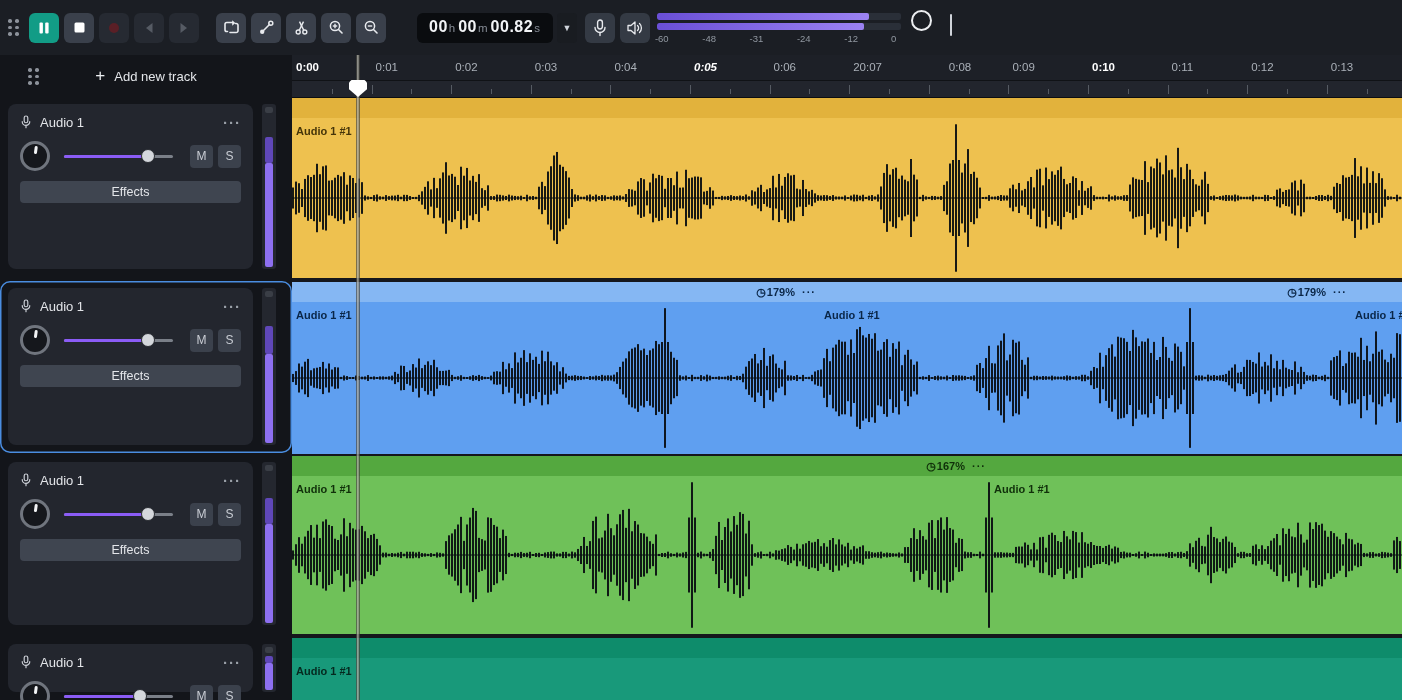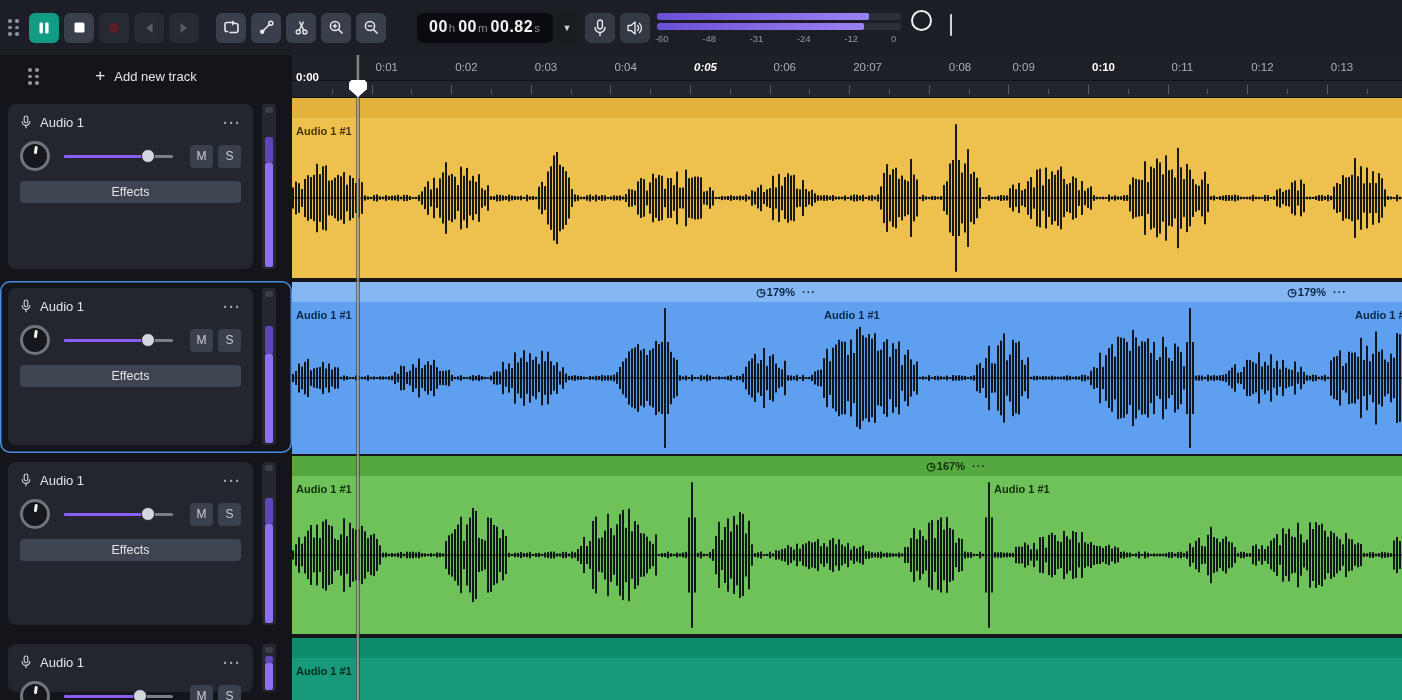--- a/index.html
+++ b/index.html
@@ -344,21 +344,21 @@
             <div class="vnotch"></div>
     <div class="vseg" style="top:25%;height:15%;background:#5f47b8"></div>
     <div class="vseg" style="top:40%;bottom:2px;background:#8d6ff0"></div>
           </div>
         </div>
       </div>
   </div>
 
   <div class="timeline">
     <div class="ruler" id="rulerLabels">
-        <span class="rlabel bold" style="left: 4px; margin-top: 10px;">0:00</span>
+        <span class="rlabel bold" style="left: 4px;">0:00</span>
         <span class="rlabel" style="left: 83.6px;">0:01</span>
         <span class="rlabel" style="left: 163.2px;">0:02</span>
         <span class="rlabel" style="left: 242.8px;">0:03</span>
         <span class="rlabel" style="left: 322.4px;">0:04</span>
         <span class="rlabel bold" style="left: 402px; font-style: italic;">0:05</span>
         <span class="rlabel" style="left: 481.6px;">0:06</span>
         <span class="rlabel" style="left: 561.2px;">20:07</span>
         <span class="rlabel" style="left: 640.8px; padding-left: 16px;">0:08</span>
         <span class="rlabel" style="left: 720.4px;">0:09</span>
         <span class="rlabel bold" style="left: 800px;">0:10</span>

